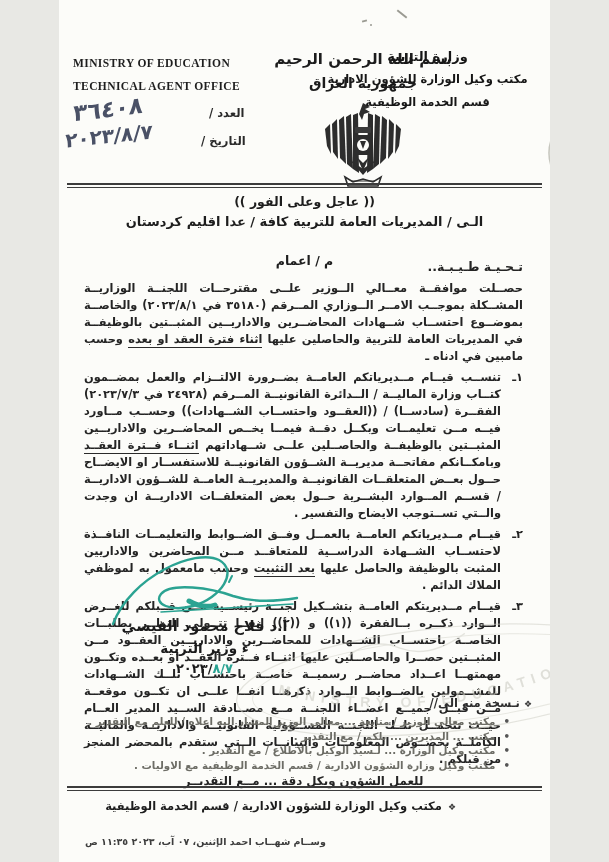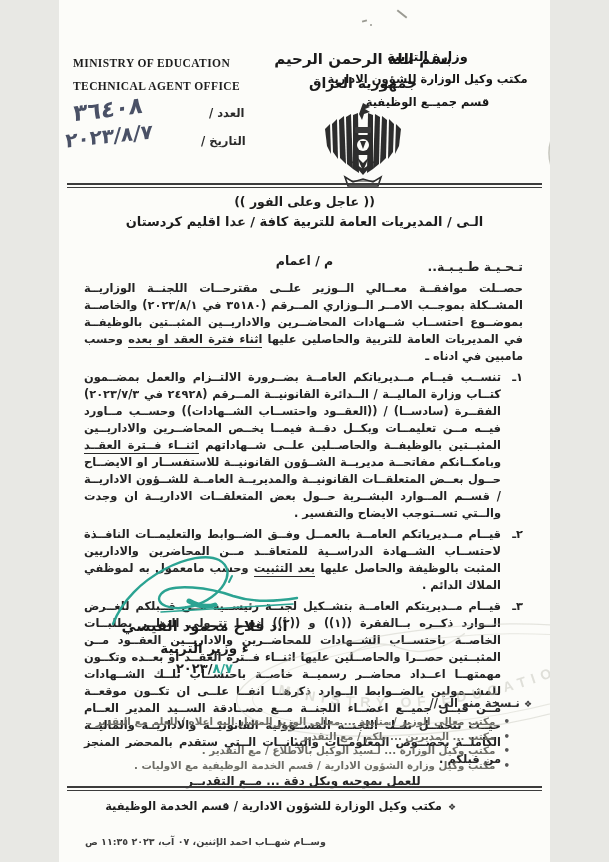--- a/index.html
+++ b/index.html
@@ -138,21 +138,21 @@
           <path d="M26,78 l8,5 10,-3 10,3 8,-5 -3,9 h-30 z" fill="none" stroke="#2d2d2d" stroke-width="1.6"></path>
           <path d="M32,82 h24" stroke="#2d2d2d" stroke-width="1" fill="none"></path>
         </g>
       </svg>
     </div>
   </div>
 
   <div class="hdr-right">
     <div class="l1">وزارة التربية</div>
     <div class="l2">مكتب وكيل الوزارة للشؤون الادارية</div>
-    <div class="l3">قسم جميــع الوظيفية</div>
+    <div class="l3">قسم الخدمة الوظيفية</div>
   </div>
 
   <div class="seal">
     <svg width="82" height="82" viewBox="0 0 82 82">
       <circle cx="41" cy="41" r="37" fill="none" stroke="#bdbdb4" stroke-width="1.6"></circle>
       <circle cx="41" cy="41" r="29" fill="none" stroke="#c4c4bb" stroke-width="1" stroke-dasharray="3 2"></circle>
       <path d="M41,22 q-3,8 0,14 q3,-6 0,-14 M33,26 q2,7 8,10 M49,26 q-2,7 -8,10 M41,36 v12 M35,48 h12 M37,52 h8" fill="none" stroke="#b8b8af" stroke-width="1.6"></path>
       <path d="M20,33 q21,-14 42,0" fill="none" stroke="#c6c6bd" stroke-width="1" stroke-dasharray="1.5 2.5"></path>
       <path d="M20,50 q21,13 42,0" fill="none" stroke="#c6c6bd" stroke-width="1" stroke-dasharray="1.5 2.5"></path>
     </svg>
@@ -176,21 +176,21 @@
         </div>
         <div class="item">
           <span class="marker">٢ـ</span>
           <span class="itext"><span>قيــام مــديرياتكم العامــة بالعمــل وفــق الضــوابط والتعليمــات النافــذة لاحتســاب الشــهادة الدراســية للمتعاقــد مــن المحاضرين والاداريين المثبت بالوظيفة والحاصل عليها </span><span class="seg-u">بعد التثبيت</span><span> وحسب مامعمول به لموظفي الملاك الدائم .</span></span>
         </div>
         <div class="item">
           <span class="marker">٣ـ</span>
           <span class="itext"><span>قيــام مــديريتكم العامــة بتشــكيل لجنــة رئيســية مــن قــبلكم للغــرض الــوارد ذكــره بــالفقرة ((١)) و ((٢)) انفــا تتــولى النظــر بطلبــات الخاصــة باحتســاب الشــهادات للمحاضــرين والاداريــين العقــود مــن المثبــتين حصــرا والحاصــلين عليها اثنــاء فــترة العقــد او بعــده وتكــون مهمتهــا اعــداد محاضــر رسميــة خاصــة باحتســاب تلــك الشــهادات للمشــمولين بالضــوابط الــوارد ذكرهــا انفــا علــى ان تكــون موقعــة مــن قبــل جميــع اعضــاء اللجنــة مــع مصــادقة الســيد المدير العــام حيــث تتحمــل تلــك اللجنــة المســؤولية القانونيــة والاداريــة والماليــة الكاملــة بخصــوص المعلومــات والبيانــات الــتي ستقدم بالمحضر المنجز من قبلكم .</span></span>
         </div>
       </div>
-    <div class="closing">للعمل بموجبه وبكل دقة ... مــع التقديــر</div>
+    <div class="closing">للعمل الشؤون وبكل دقة ... مــع التقديــر</div>
   </div>
 
   <div class="sig-scribble">
     <svg width="205" height="100" viewBox="0 0 205 100">
       <g fill="none" stroke="#2ba392" stroke-width="2.4" stroke-linecap="round">
         <path d="M12,78 C30,30 95,2 118,14 C138,25 120,52 92,60 C70,66 52,58 60,48 C70,36 110,42 132,50 C150,56 172,56 196,52"></path>
         <path d="M88,55 q14,8 26,4" stroke-width="5"></path>
         <path d="M60,66 L192,58" stroke-width="1.6"></path>
         <path d="M128,36 l3,-6" stroke-width="2"></path>
       </g>

